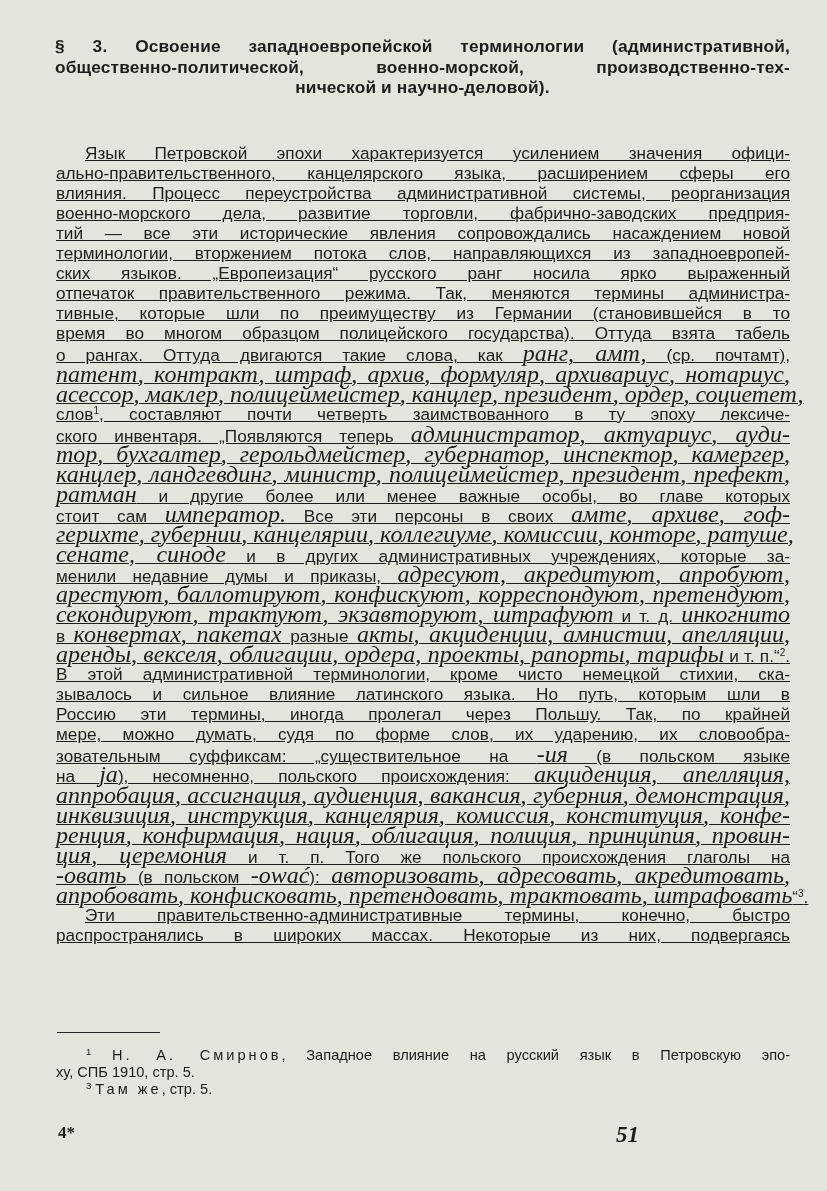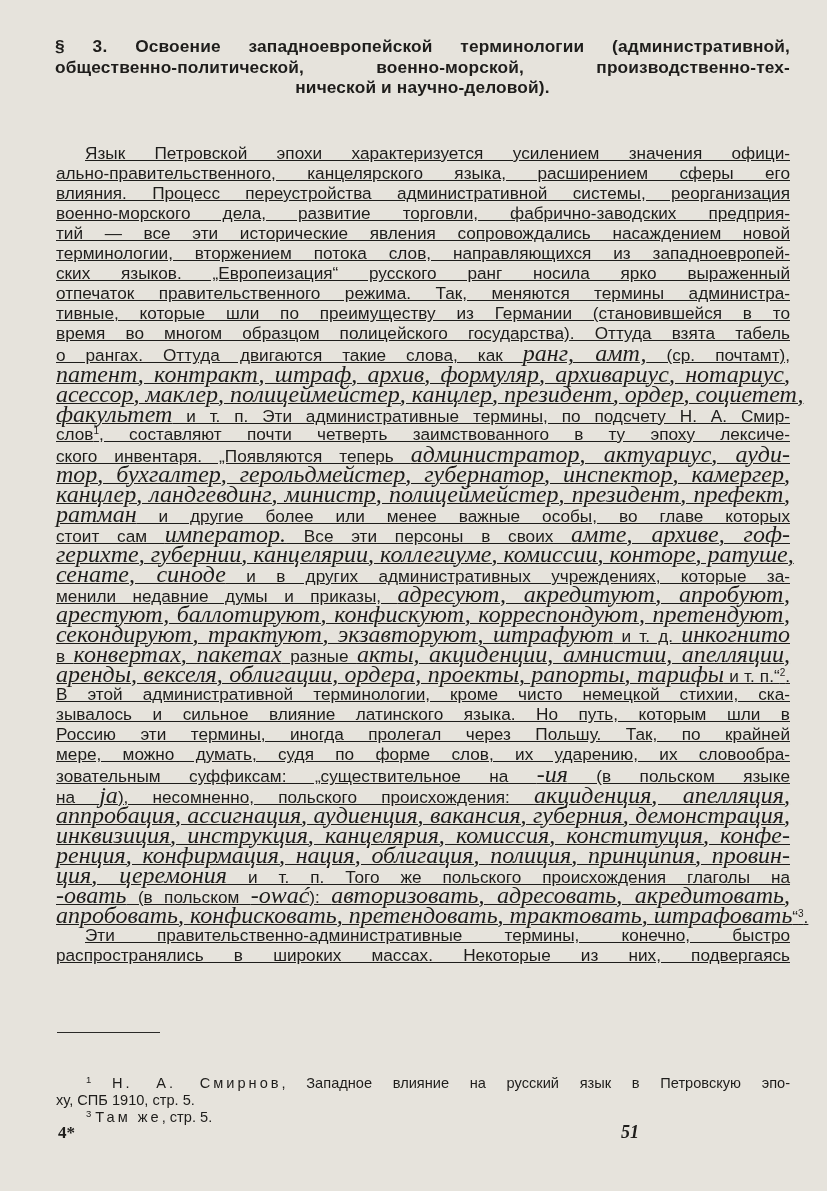--- a/index.html
+++ b/index.html
@@ -32,32 +32,32 @@
       position: absolute; left: 57px; top: 1028px; width: 103px; height: 0;
       border-top: 1.3px solid #2a2927;
     }
     .footnotes {
       position: absolute; left: 56px; top: 1043px; width: 734px;
       font-family: "Liberation Sans", "DejaVu Sans", sans-serif;
       font-size: 14.6px; line-height: 17.2px;
     }
     .fn { display: block; white-space: nowrap; }
     .fn.indent { padding-left: 30px; }
-    .fn.just { text-align: justify; text-align-last: justify; margin-top: 28px; }
+    .fn.just { text-align: justify; text-align-last: justify; }
     .fn sup { font-size: 9.5px; vertical-align: 5px; }
     .spaced { letter-spacing: 3px; }
     .folio-left {
       position: absolute; left: 58px; top: 1119px;
       font-family: "Liberation Serif", "DejaVu Serif", serif;
       font-weight: bold; font-size: 17px;
     }
     .folio-right {
       position: absolute; right: 36px; top: 1118px;
       font-family: "Liberation Serif", "DejaVu Serif", serif;
-      font-style: italic; font-weight: bold; font-size: 18px;
+      font-style: italic; font-weight: bold; font-size: 23px;
     }
   </style>
 </head>
 <body>
 
 <div class="page">
 
   <div class="heading">
     <span class="hl">§ 3. Освоение западноевропейской терминологии (административной,</span>
     <span class="hl">общественно-политической, военно-морской, производственно-тех-</span>
@@ -71,21 +71,20 @@
     <span class="ln"><span>военно-морского дела, развитие торговли, фабрично-заводских предприя-</span></span>
     <span class="ln"><span>тий — все эти исторические явления сопровождались насаждением новой</span></span>
     <span class="ln"><span>терминологии, вторжением потока слов, направляющихся из западноевропей-</span></span>
     <span class="ln"><span>ских языков. „Европеизация“ русского ранг носила ярко выраженный</span></span>
     <span class="ln"><span>отпечаток правительственного режима. Так, меняются термины администра-</span></span>
     <span class="ln"><span>тивные, которые шли по преимуществу из Германии (становившейся в то</span></span>
     <span class="ln"><span>время во многом образцом полицейского государства). Оттуда взята табель</span></span>
     <span class="ln"><span>о рангах. Оттуда двигаются такие слова, как </span><span class="it">ранг, амт,</span><span> (ср. почтамт),</span></span>
     <span class="ln"><span class="it">патент, контракт, штраф, архив, формуляр, архивариус, нотариус,</span></span>
     <span class="ln"><span class="it">асессор, маклер, полицеймейстер, канцлер, президент, ордер, социетет,</span></span>
-    <span class="ln"><span class="it">факультет</span><span> и т. п. Эти административные термины, по подсчету Н. А. Смир-</span></span>
     <span class="ln"><span>слов</span><sup>1</sup><span>, составляют почти четверть заимствованного в ту эпоху лексиче-</span></span>
     <span class="ln"><span>ского инвентаря. „Появляются теперь </span><span class="it">администратор, актуариус, ауди-</span></span>
     <span class="ln"><span class="it">тор, бухгалтер, герольдмейстер, губернатор, инспектор, камергер,</span></span>
     <span class="ln"><span class="it">канцлер, ландгевдинг, министр, полицеймейстер, президент, префект,</span></span>
     <span class="ln"><span class="it">ратман</span><span> и другие более или менее важные особы, во главе которых</span></span>
     <span class="ln"><span>стоит сам </span><span class="it">император.</span><span> Все эти персоны в своих </span><span class="it">амте, архиве, гоф-</span></span>
     <span class="ln"><span class="it">герихте, губернии, канцелярии, коллегиуме, комиссии, конторе, ратуше,</span></span>
     <span class="ln"><span class="it">сенате, синоде</span><span> и в других административных учреждениях, которые за-</span></span>
     <span class="ln"><span>менили недавние думы и приказы, </span><span class="it">адресуют, акредитуют, апробуют,</span></span>
     <span class="ln"><span class="it">арестуют, баллотируют, конфискуют, корреспондуют, претендуют,</span></span>

